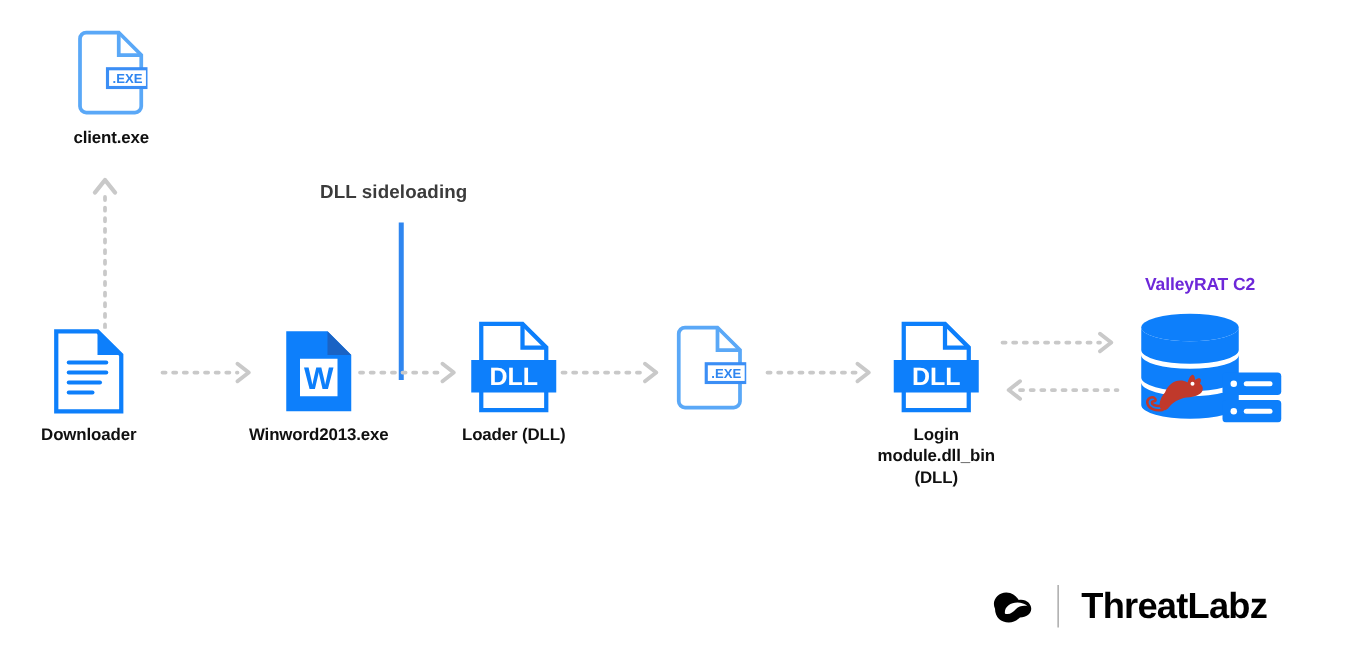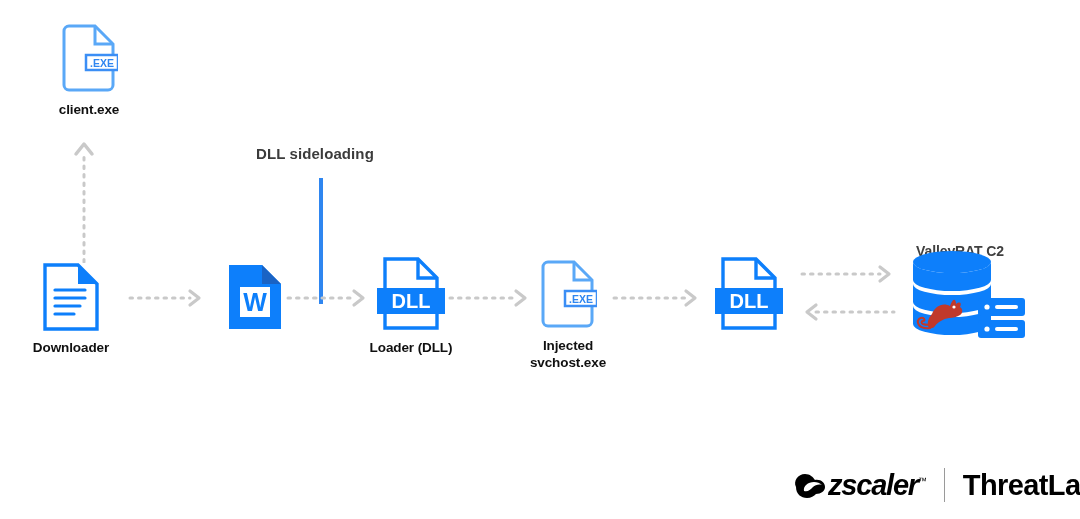--- a/index.html
+++ b/index.html
@@ -12,21 +12,21 @@
     position:relative;
   }
   .stage{position:absolute;inset:0;padding-left:47px;}
   .node{position:absolute;text-align:center;}
   .node .caption{
     font-size:13.5px;font-weight:700;line-height:17px;color:#101010;
     margin-top:7px;white-space:pre-line;letter-spacing:-.1px;text-align:center;
   }
   .icon-wrap{display:flex;align-items:center;justify-content:center;}
   .plain-label{position:absolute;font-size:15px;color:#3b3b3b;font-weight:700;letter-spacing:.1px;}
-  .node-title{position:absolute;font-size:14px;font-weight:700;color:#404040;letter-spacing:-.1px;margin-top:24px;}
+  .node-title{position:absolute;font-size:14px;font-weight:700;color:#6d28d9;letter-spacing:-.1px;}
   .vline{position:absolute;background:#2f86f0;}
   .arrow{position:absolute;}
   .footer{position:absolute;display:flex;align-items:center;}
   .divider{width:1px;height:34px;background:#9a9a9a;margin:0 18px;}
   .zs-text{font-family:"Liberation Sans", sans-serif;font-style:italic;font-weight:700;font-size:29px;letter-spacing:-1.2px;color:#000;}
   .tl-text{font-family:"Liberation Sans", sans-serif;font-weight:700;font-size:29px;letter-spacing:-.6px;color:#000;}
   .tm{font-size:9px;vertical-align:super;font-style:normal;font-weight:400;}
 </style>
 </head>
 <body>
@@ -80,20 +80,21 @@
 
   <div class="node" style="left:182px;top:262px;width:146px;">
     <div class="icon-wrap">
       <svg width="58" height="70" viewBox="0 0 58 70">
         <path d="M3 3 h33 l19 19 v45 h-52 z" fill="#0d7ffb"></path>
         <path d="M36 3 l19 19 h-19 z" fill="#1a63c4"></path>
         <rect x="14" y="25" width="30" height="30" fill="#ffffff"></rect>
         <text x="29" y="49" font-family="Liberation Sans, sans-serif" font-size="25" font-weight="700" fill="#0d7ffb" text-anchor="middle">W</text>
       </svg>
     </div>
+    <div class="caption">Winword2013.exe</div>
   </div>
 
   <div class="arrow" style="left:286px;top:288px;">
     <svg width="82" height="20" viewBox="0 0 82 20">
       <line x1="2" y1="10" x2="68" y2="10" stroke="#c9c9c9" stroke-width="3" stroke-dasharray="2.5 6" stroke-linecap="round"></line>
       <path d="M68 3 L77 10 L68 17" fill="none" stroke="#c9c9c9" stroke-width="3.2" stroke-linecap="round" stroke-linejoin="round"></path>
     </svg>
   </div>
 
   <div class="node" style="left:352px;top:256px;width:118px;">
@@ -117,40 +118,41 @@
 
   <div class="node" style="left:508px;top:258px;width:120px;">
     <div class="icon-wrap">
       <svg width="58" height="72" viewBox="0 0 58 72">
         <path d="M4 9 a5 5 0 0 1 5 -5 h26 l18 18 v41 a5 5 0 0 1 -5 5 h-39 a5 5 0 0 1 -5 -5 z" fill="#ffffff" stroke="#5aa8f7" stroke-width="3"></path>
         <path d="M35 4 v18 h18" fill="none" stroke="#5aa8f7" stroke-width="3"></path>
         <rect x="26" y="33" width="32" height="15" fill="#ffffff" stroke="#3b8ef5" stroke-width="2.5"></rect>
         <text x="42" y="44.5" font-family="Liberation Sans, sans-serif" font-size="10.5" font-weight="700" fill="#2f86f0" text-anchor="middle">.EXE</text>
       </svg>
     </div>
-    <div class="caption">Injected
-svchost.exe</div>
   </div>
 
   <div class="arrow" style="left:612px;top:288px;">
     <svg width="88" height="20" viewBox="0 0 88 20">
       <line x1="2" y1="10" x2="74" y2="10" stroke="#c9c9c9" stroke-width="3" stroke-dasharray="2.5 6" stroke-linecap="round"></line>
       <path d="M74 3 L83 10 L74 17" fill="none" stroke="#c9c9c9" stroke-width="3.2" stroke-linecap="round" stroke-linejoin="round"></path>
     </svg>
   </div>
 
   <div class="node" style="left:684px;top:256px;width:130px;">
     <div class="icon-wrap">
       <svg width="74" height="76" viewBox="0 0 74 76">
         <path d="M11 3 h33 l19 19 v50 h-52 z" fill="#ffffff" stroke="#0d7ffb" stroke-width="3.4"></path>
         <path d="M44 3 v19 h19" fill="none" stroke="#0d7ffb" stroke-width="3.4"></path>
         <rect x="3" y="32" width="68" height="26" fill="#0d7ffb"></rect>
         <text x="37" y="52" font-family="Liberation Sans, sans-serif" font-size="20" font-weight="700" fill="#ffffff" text-anchor="middle">DLL</text>
       </svg>
     </div>
+    <div class="caption">Login
+module.dll_bin
+(DLL)</div>
   </div>
 
   <div class="arrow" style="left:800px;top:264px;">
     <svg width="96" height="20" viewBox="0 0 96 20">
       <line x1="2" y1="10" x2="80" y2="10" stroke="#c9c9c9" stroke-width="3" stroke-dasharray="2.5 6" stroke-linecap="round"></line>
       <path d="M80 3 L89 10 L80 17" fill="none" stroke="#c9c9c9" stroke-width="3.2" stroke-linecap="round" stroke-linejoin="round"></path>
     </svg>
   </div>
   <div class="arrow" style="left:800px;top:302px;">
     <svg width="96" height="20" viewBox="0 0 96 20">
@@ -192,18 +194,17 @@
   </div>
 
   <div class="footer" style="left:792px;top:468px;">
     <span style="display:inline-flex;margin-right:2px;">
       <svg width="34" height="28" viewBox="0 0 34 28">
         <path d="M4 16 c-3 -6 2 -13 9 -13 c5 0 8 3 10 6 c6 -1 10 3 10 7 c0 4 -4 7 -9 7
                  c-2 2 -5 4 -9 4 c-6 0 -11 -4 -11 -11 z" fill="#000000"></path>
         <path d="M12 20 c-1 -5 4 -9 10 -9 c3 0 6 1 8 3 c-3 -1 -7 0 -9 2 c-3 3 -5 5 -9 4 z" fill="#ffffff"></path>
       </svg>
     </span>
-    <span class="zs-text"><span>zscaler</span><span class="tm">™</span></span>
     <span class="divider"></span>
     <span class="tl-text">ThreatLabz</span>
   </div>
 
 </div>
 
 </body></html>

